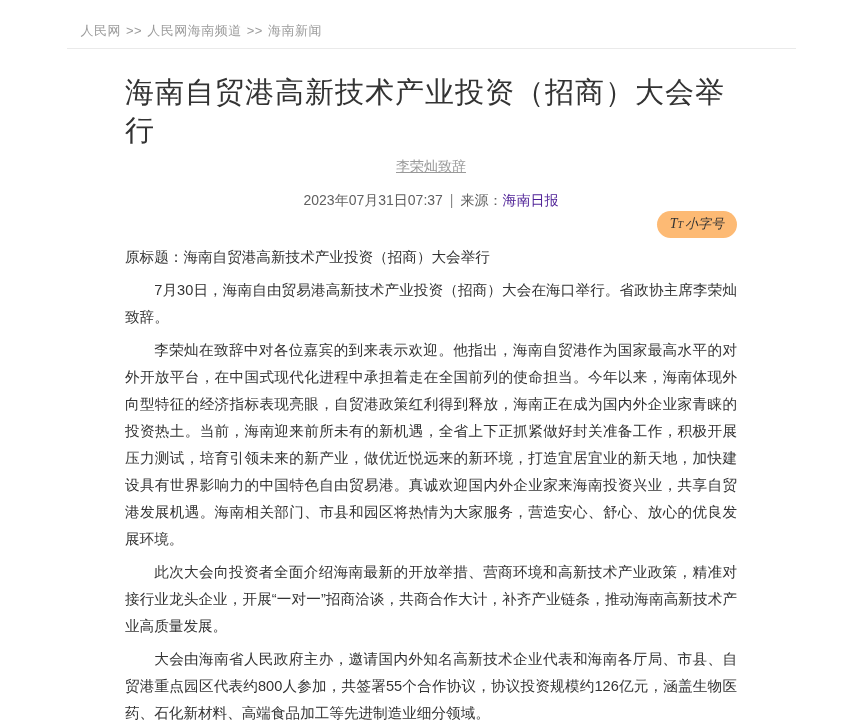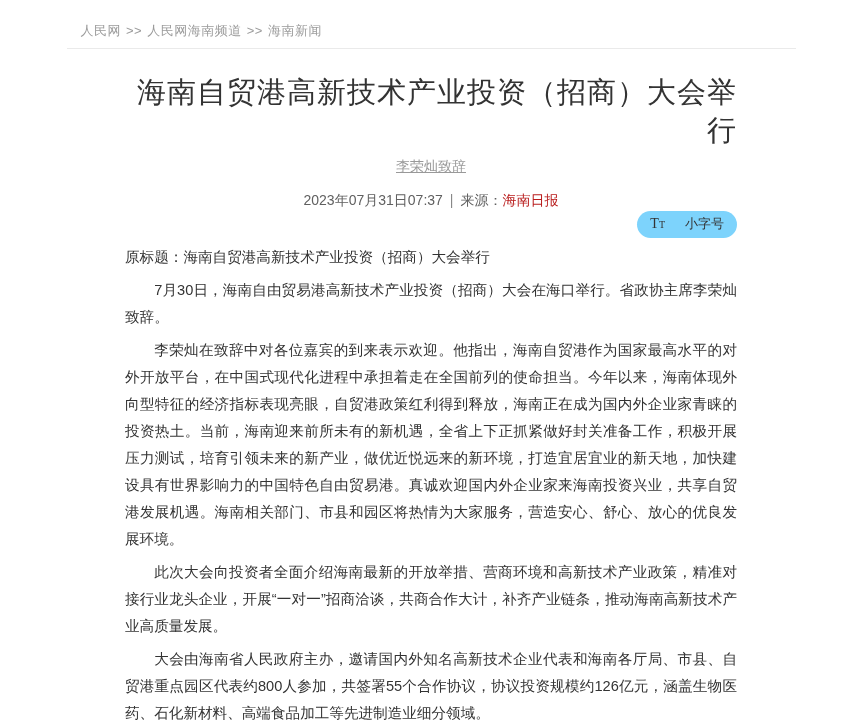--- a/index.html
+++ b/index.html
@@ -31,52 +31,53 @@
     cursor: pointer;
   }
   .crumb-sep { margin: 0 5px; color: #9b9b9b; }
   
   .content { width: 612px; margin: 0 auto; }
   .article-title {
     margin: 25px 0 0 0;
     font-size: 29px;
     font-weight: 400;
     color: #333333;
-    text-align: right;
+    text-align: left;
     line-height: 1.3;
     letter-spacing: 1px;
   }
   .article-subtitle {
     margin-top: 9px;
     text-align: center;
     font-size: 14px;
     color: #999999;
     text-decoration: underline;
   }
   .article-meta {
     margin-top: 16px;
     text-align: center;
     font-size: 14px;
     color: #606060;
   }
   .meta-pipe { margin: 0 7px; color: #888888; }
-  .source-link { color: #b91c1c; text-decoration: none; cursor: pointer; }
+  .source-link { color: #4c1d95; text-decoration: none; cursor: pointer; }
   .toolbar { margin-top: 1px; text-align: right; }
   .font-size-pill {
     display: inline-flex;
     align-items: baseline;
-    gap: 20px;
-    background: #7dd3fc;
+    gap: 2px;
+    background: #fdba74;
     border: none;
     border-radius: 14px;
     padding: 4px 13px 5px 13px;
     font-size: 13px;
     color: #333333;
     cursor: pointer;
     font-family: "Liberation Sans", "DejaVu Sans", sans-serif;
+    font-style: italic;
   }
   .tt-icon { font-family: "Liberation Serif", "DejaVu Serif", serif; color: #333; }
   .t-big { font-size: 14px; }
   .t-small { font-size: 10px; }
   
   .article-body {
     margin-top: 6px;
     font-size: 14.6px;
     line-height: 27px;
     color: #333333;

